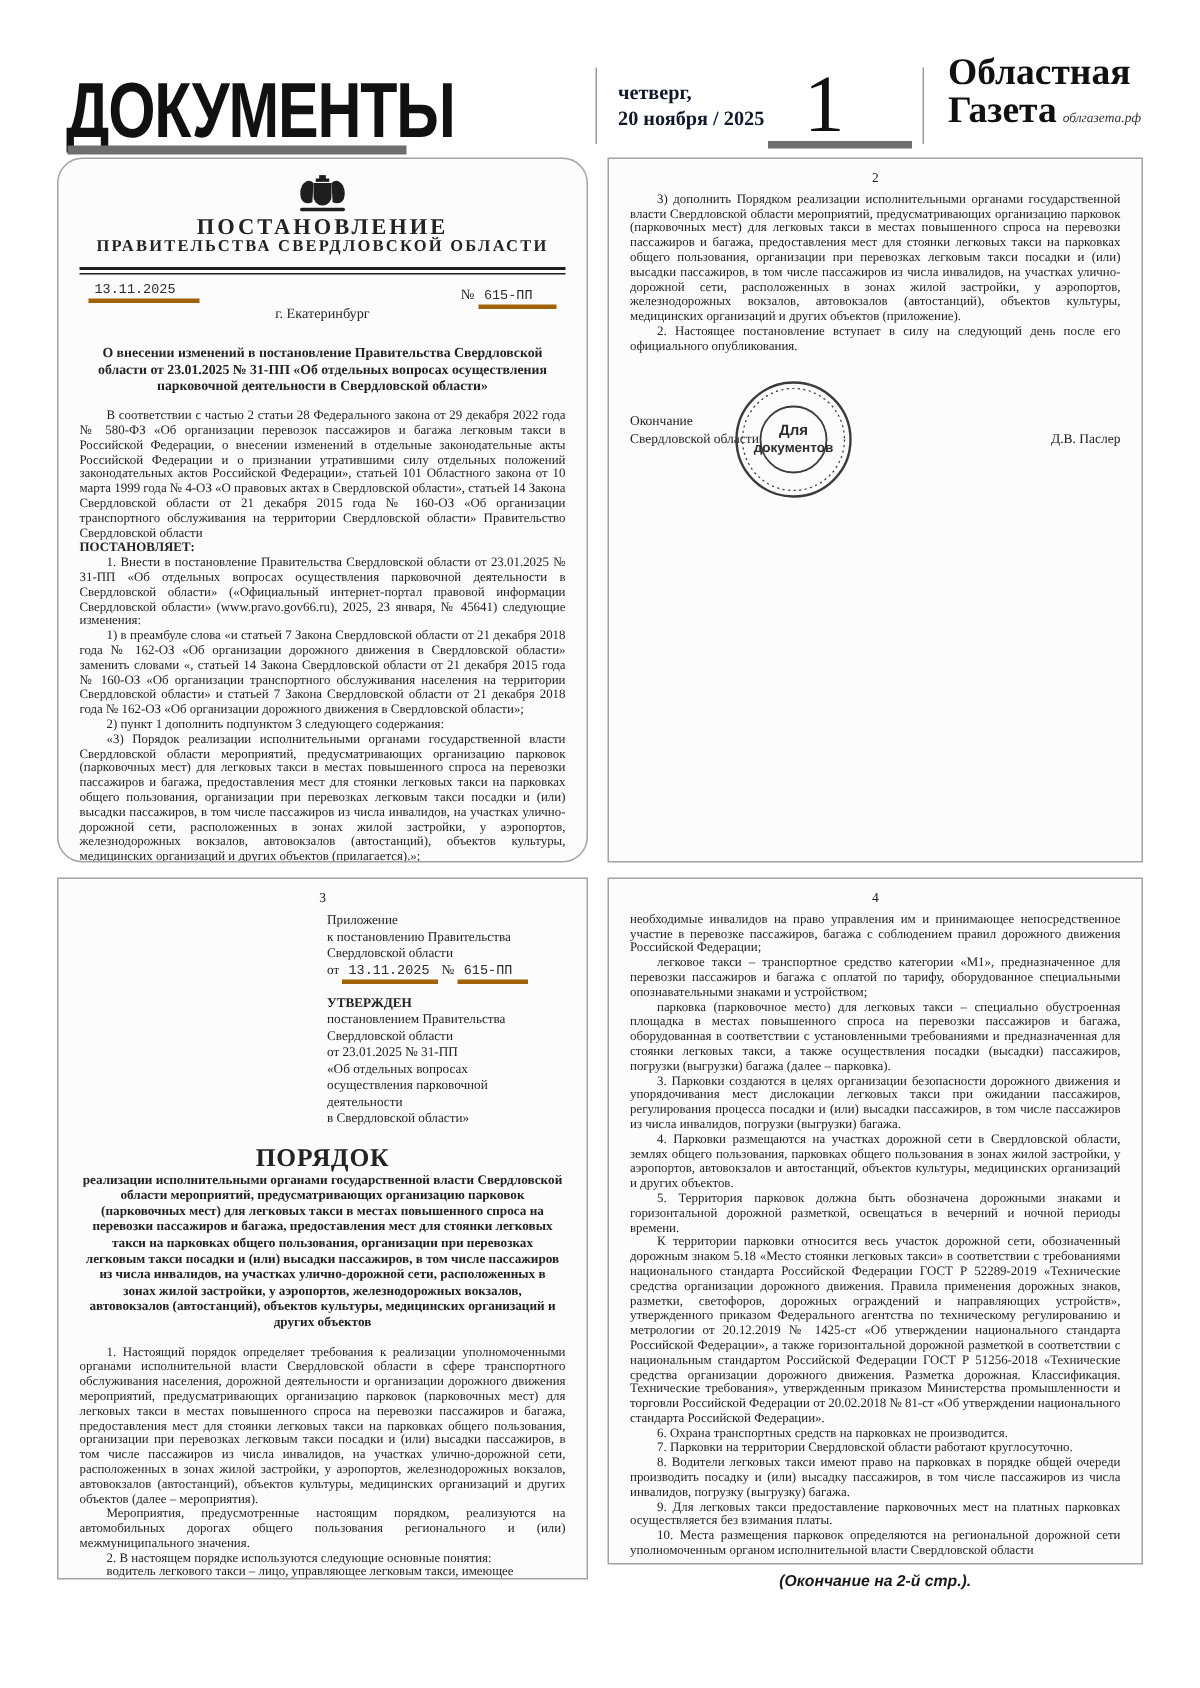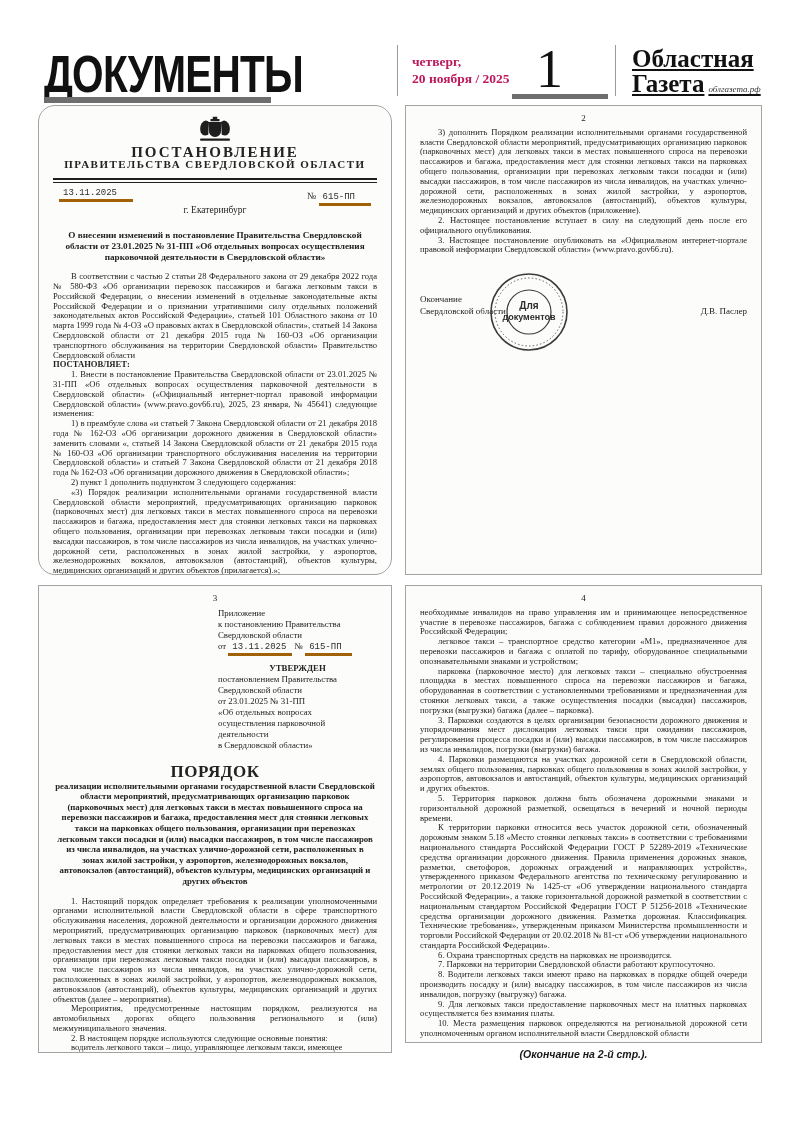--- a/index.html
+++ b/index.html
@@ -5,24 +5,24 @@
   html,body{margin:0;padding:0;background:#ffffff;}
   #page{position:relative;width:800px;height:1125px;background:#ffffff;overflow:hidden;
         font-family:"Liberation Serif","DejaVu Serif",serif;color:#1c1c1c;}
 
   
   .masthead-title{position:absolute;left:44px;top:44px;font-family:"Liberation Sans","DejaVu Sans",sans-serif;
       font-weight:bold;font-size:52px;letter-spacing:-1px;transform:scaleX(0.78);transform-origin:left top;
       color:#111;white-space:nowrap;}
   .masthead-rule{position:absolute;left:45px;top:97px;width:226px;height:6px;background:#6e6e6e;}
   .hdr-divider{position:absolute;top:45px;width:1px;height:51px;background:#9a9a9a;}
-  .hdr-date{position:absolute;left:412px;top:53px;font-weight:bold;font-size:13.5px;line-height:17px;color:#be185d;}
+  .hdr-date{position:absolute;left:412px;top:53px;font-weight:bold;font-size:13.5px;line-height:17px;color:#0f172a;}
   .hdr-pagenum{position:absolute;left:536px;top:38px;font-size:54px;color:#111;}
   .hdr-pagenum-rule{position:absolute;left:512px;top:94px;width:96px;height:5px;background:#6e6e6e;}
-  .brand{position:absolute;left:632px;top:46px;font-weight:bold;font-size:25px;line-height:25px;color:#111;text-decoration:underline;}
+  .brand{position:absolute;left:632px;top:36px;font-weight:bold;font-size:25px;line-height:25px;color:#111;}
   .brand .site{font-weight:normal;font-style:italic;font-size:9px;letter-spacing:0;color:#333;margin-left:4px;}
 
   
   .block{position:absolute;background:#fcfcfa;border:1px solid #a3a3a3;box-sizing:border-box;
          padding:8px 14px;overflow:hidden;font-size:8.6px;line-height:9.8px;text-align:justify;color:#232323;}
   .pagenum{text-align:center;font-size:9px;margin:0 0 4px 0;}
   .para{text-indent:18px;margin:0;}
   .ni{text-indent:0;}
 
   
@@ -35,21 +35,21 @@
   .u{border-bottom:3px solid #a16207;padding:0 16px 1px 4px;}
   .city{text-align:center;font-size:9.5px;margin-top:4px;}
   .doc-title{font-weight:bold;font-size:9.2px;line-height:11px;text-align:center;margin:14px 4px 9px 4px;}
 
   
   .sig{position:relative;margin-top:38px;display:flex;justify-content:space-between;font-size:9px;line-height:12px;}
   .stamp{position:absolute;left:68px;top:-22px;}
 
   
   .appendix{margin-left:165px;text-align:left;font-size:8.8px;line-height:11px;margin-top:2px;}
-  .appendix .b{font-weight:bold;text-align:center;}
+  .appendix .b{font-weight:bold;}
   .order-title{text-align:center;font-weight:bold;font-size:17px;margin-top:16px;letter-spacing:0.5px;}
   .order-sub{text-align:center;font-weight:bold;font-size:8.8px;line-height:10.6px;margin:4px 2px 10px 2px;}
   .gap{height:10px;}
 
   
   .continuation{position:absolute;left:405px;top:1048px;width:357px;text-align:center;
       font-family:"Liberation Sans","DejaVu Sans",sans-serif;font-weight:bold;font-style:italic;
       font-size:10.5px;color:#1a1a1a;}
 </style>
 </head>
@@ -100,21 +100,20 @@
         <div class="para">2) пункт 1 дополнить подпунктом 3 следующего содержания:</div>
         <div class="para">«3) Порядок реализации исполнительными органами государственной власти Свердловской области мероприятий, предусматривающих организацию парковок (парковочных мест) для легковых такси в местах повышенного спроса на перевозки пассажиров и багажа, предоставления мест для стоянки легковых такси на парковках общего пользования, организации при перевозках легковым такси посадки и (или) высадки пассажиров, в том числе пассажиров из числа инвалидов, на участках улично-дорожной сети, расположенных в зонах жилой застройки, у аэропортов, железнодорожных вокзалов, автовокзалов (автостанций), объектов культуры, медицинских организаций и других объектов (прилагается).»;</div>
       </div>
   </div>
 
   <div class="block" style="left:405px;top:105px;width:357px;height:470px;">
     <div class="pagenum">2</div>
     <div>
         <div class="para">3) дополнить Порядком реализации исполнительными органами государственной власти Свердловской области мероприятий, предусматривающих организацию парковок (парковочных мест) для легковых такси в местах повышенного спроса на перевозки пассажиров и багажа, предоставления мест для стоянки легковых такси на парковках общего пользования, организации при перевозках легковым такси посадки и (или) высадки пассажиров, в том числе пассажиров из числа инвалидов, на участках улично-дорожной сети, расположенных в зонах жилой застройки, у аэропортов, железнодорожных вокзалов, автовокзалов (автостанций), объектов культуры, медицинских организаций и других объектов (приложение).</div>
         <div class="para">2. Настоящее постановление вступает в силу на следующий день после его официального опубликования.</div>
-        <div class="para">3. Настоящее постановление опубликовать на «Официальном интернет-портале правовой информации Свердловской области» (www.pravo.gov66.ru).</div>
       </div>
     <div class="sig">
       <div>
         <div>Окончание</div>
         <div>Свердловской области</div>
       </div>
       <div style="align-self:flex-end;">Д.В. Паслер</div>
       <svg class="stamp" width="82" height="82" viewBox="0 0 82 82">
         <circle cx="41" cy="41" r="38" fill="none" stroke="#3b3b3b" stroke-width="1.6"></circle>
         <circle cx="41" cy="41" r="34" fill="none" stroke="#3b3b3b" stroke-width="0.8" stroke-dasharray="1.5,2.2"></circle>

